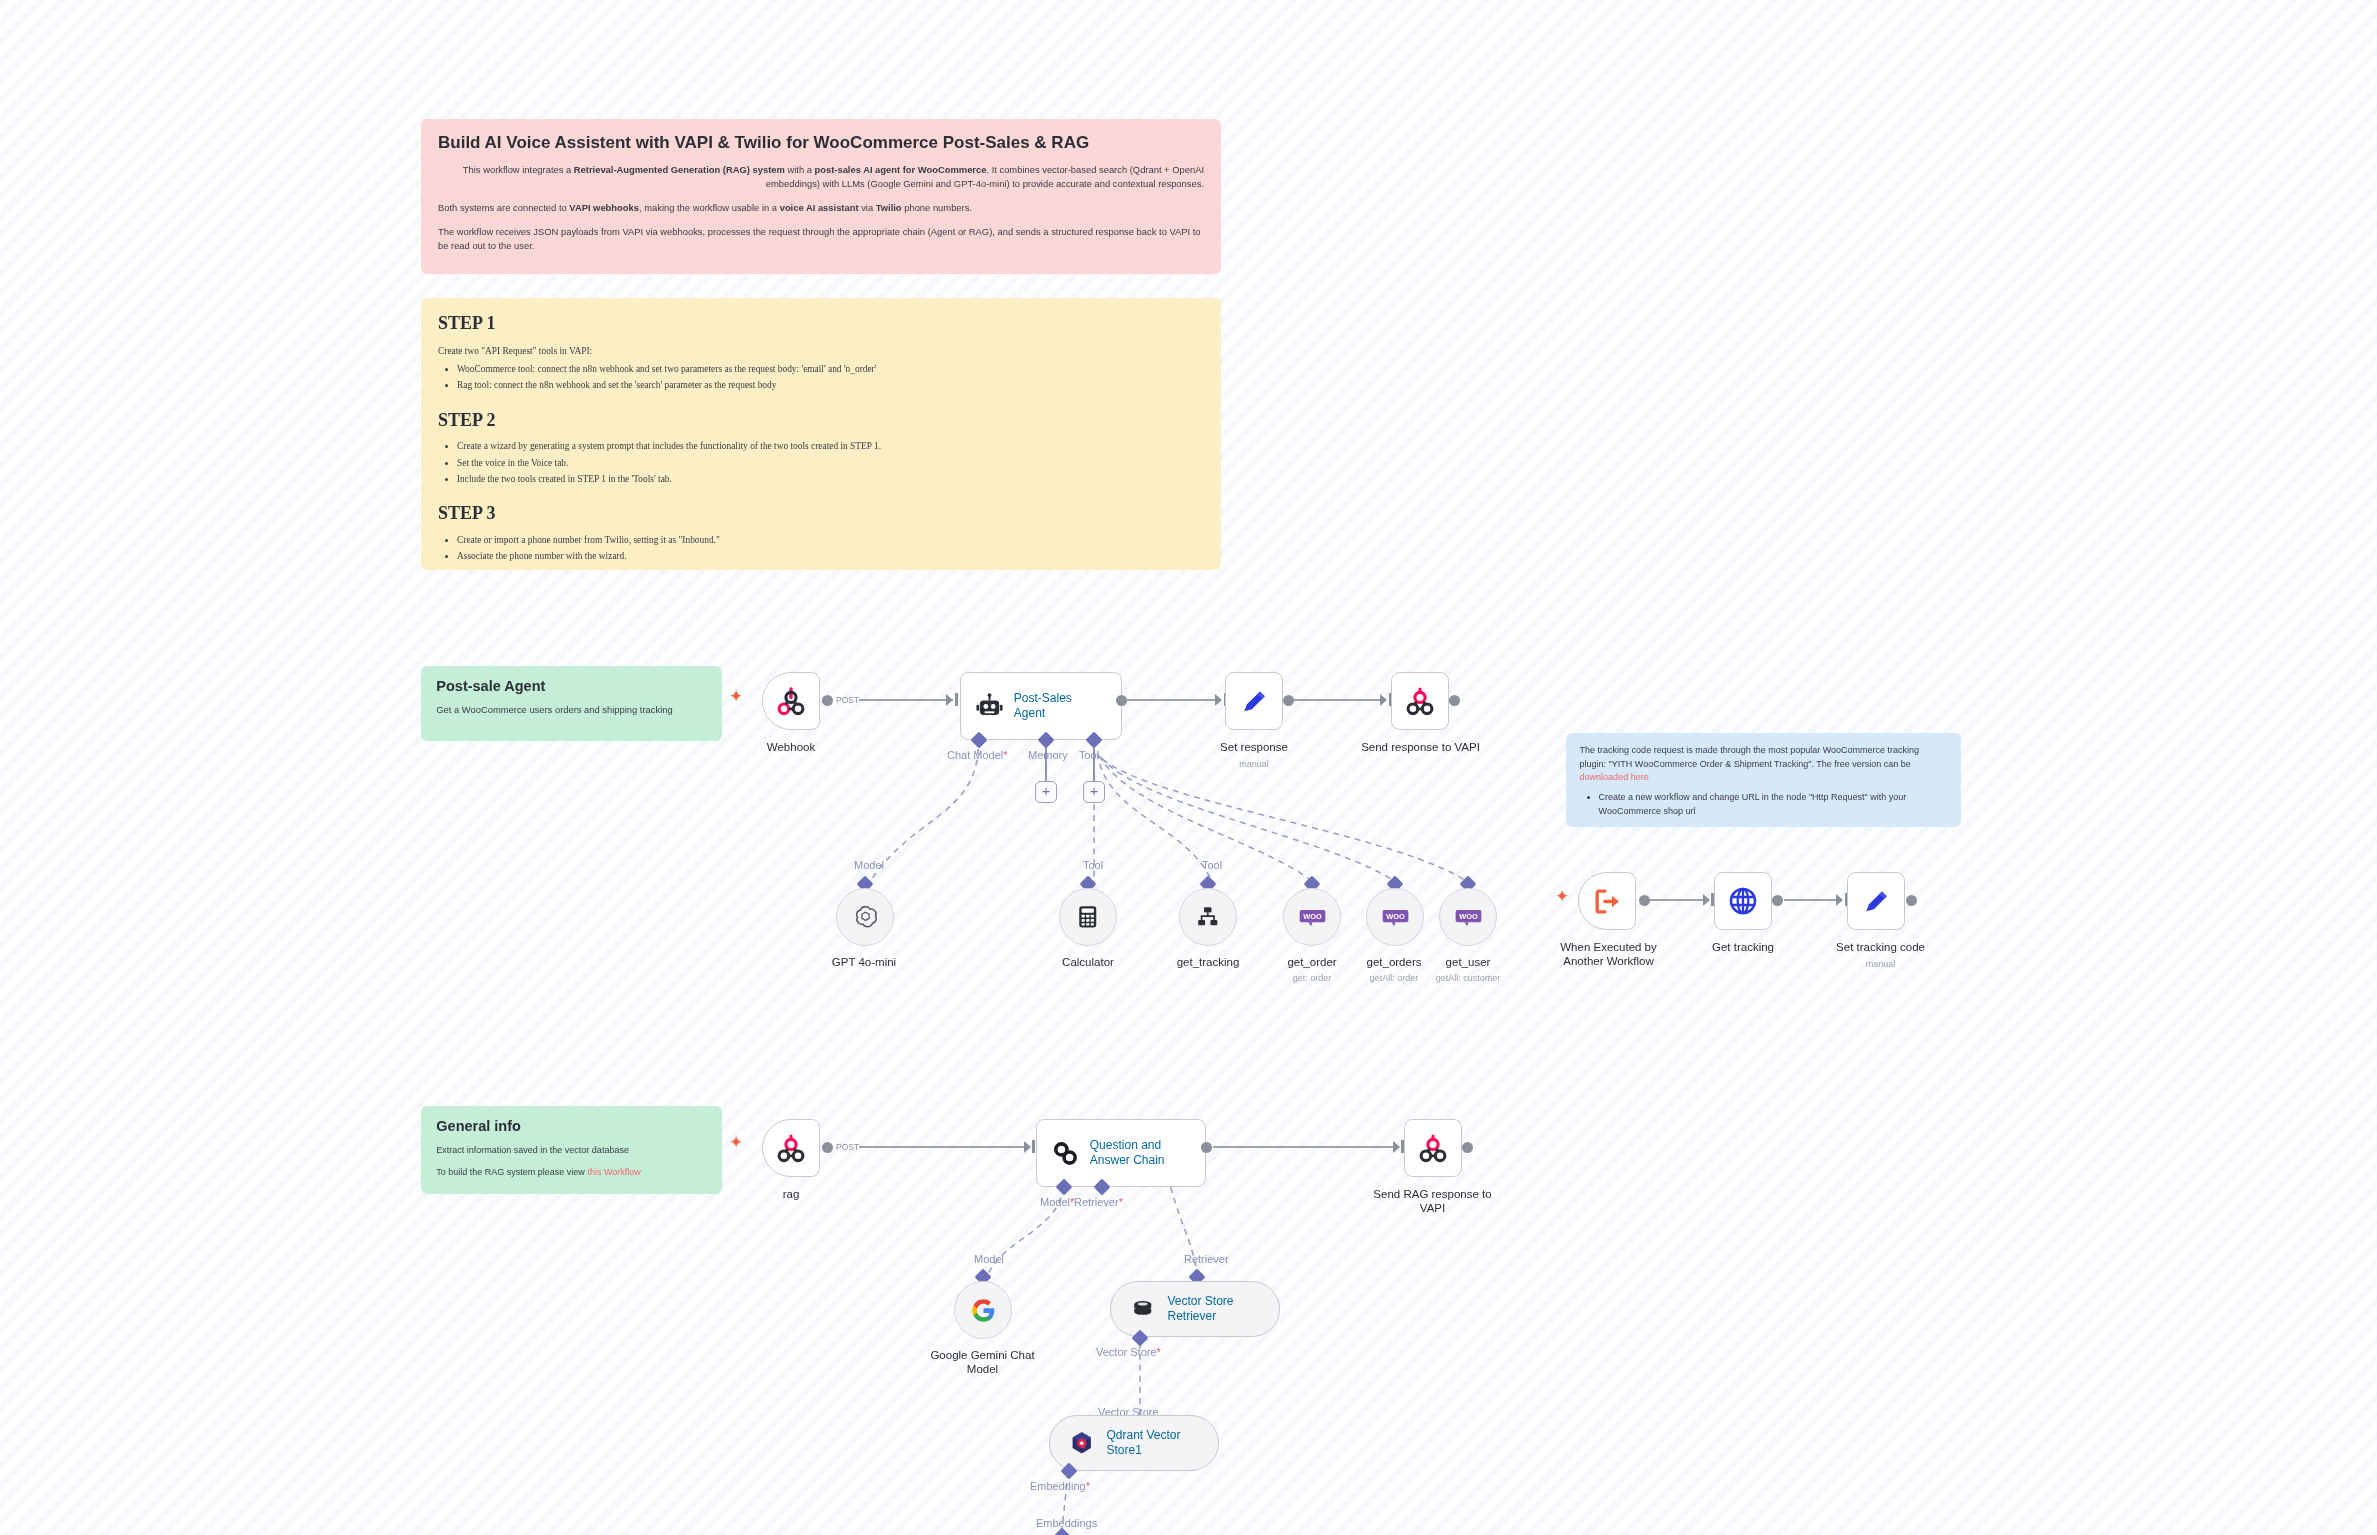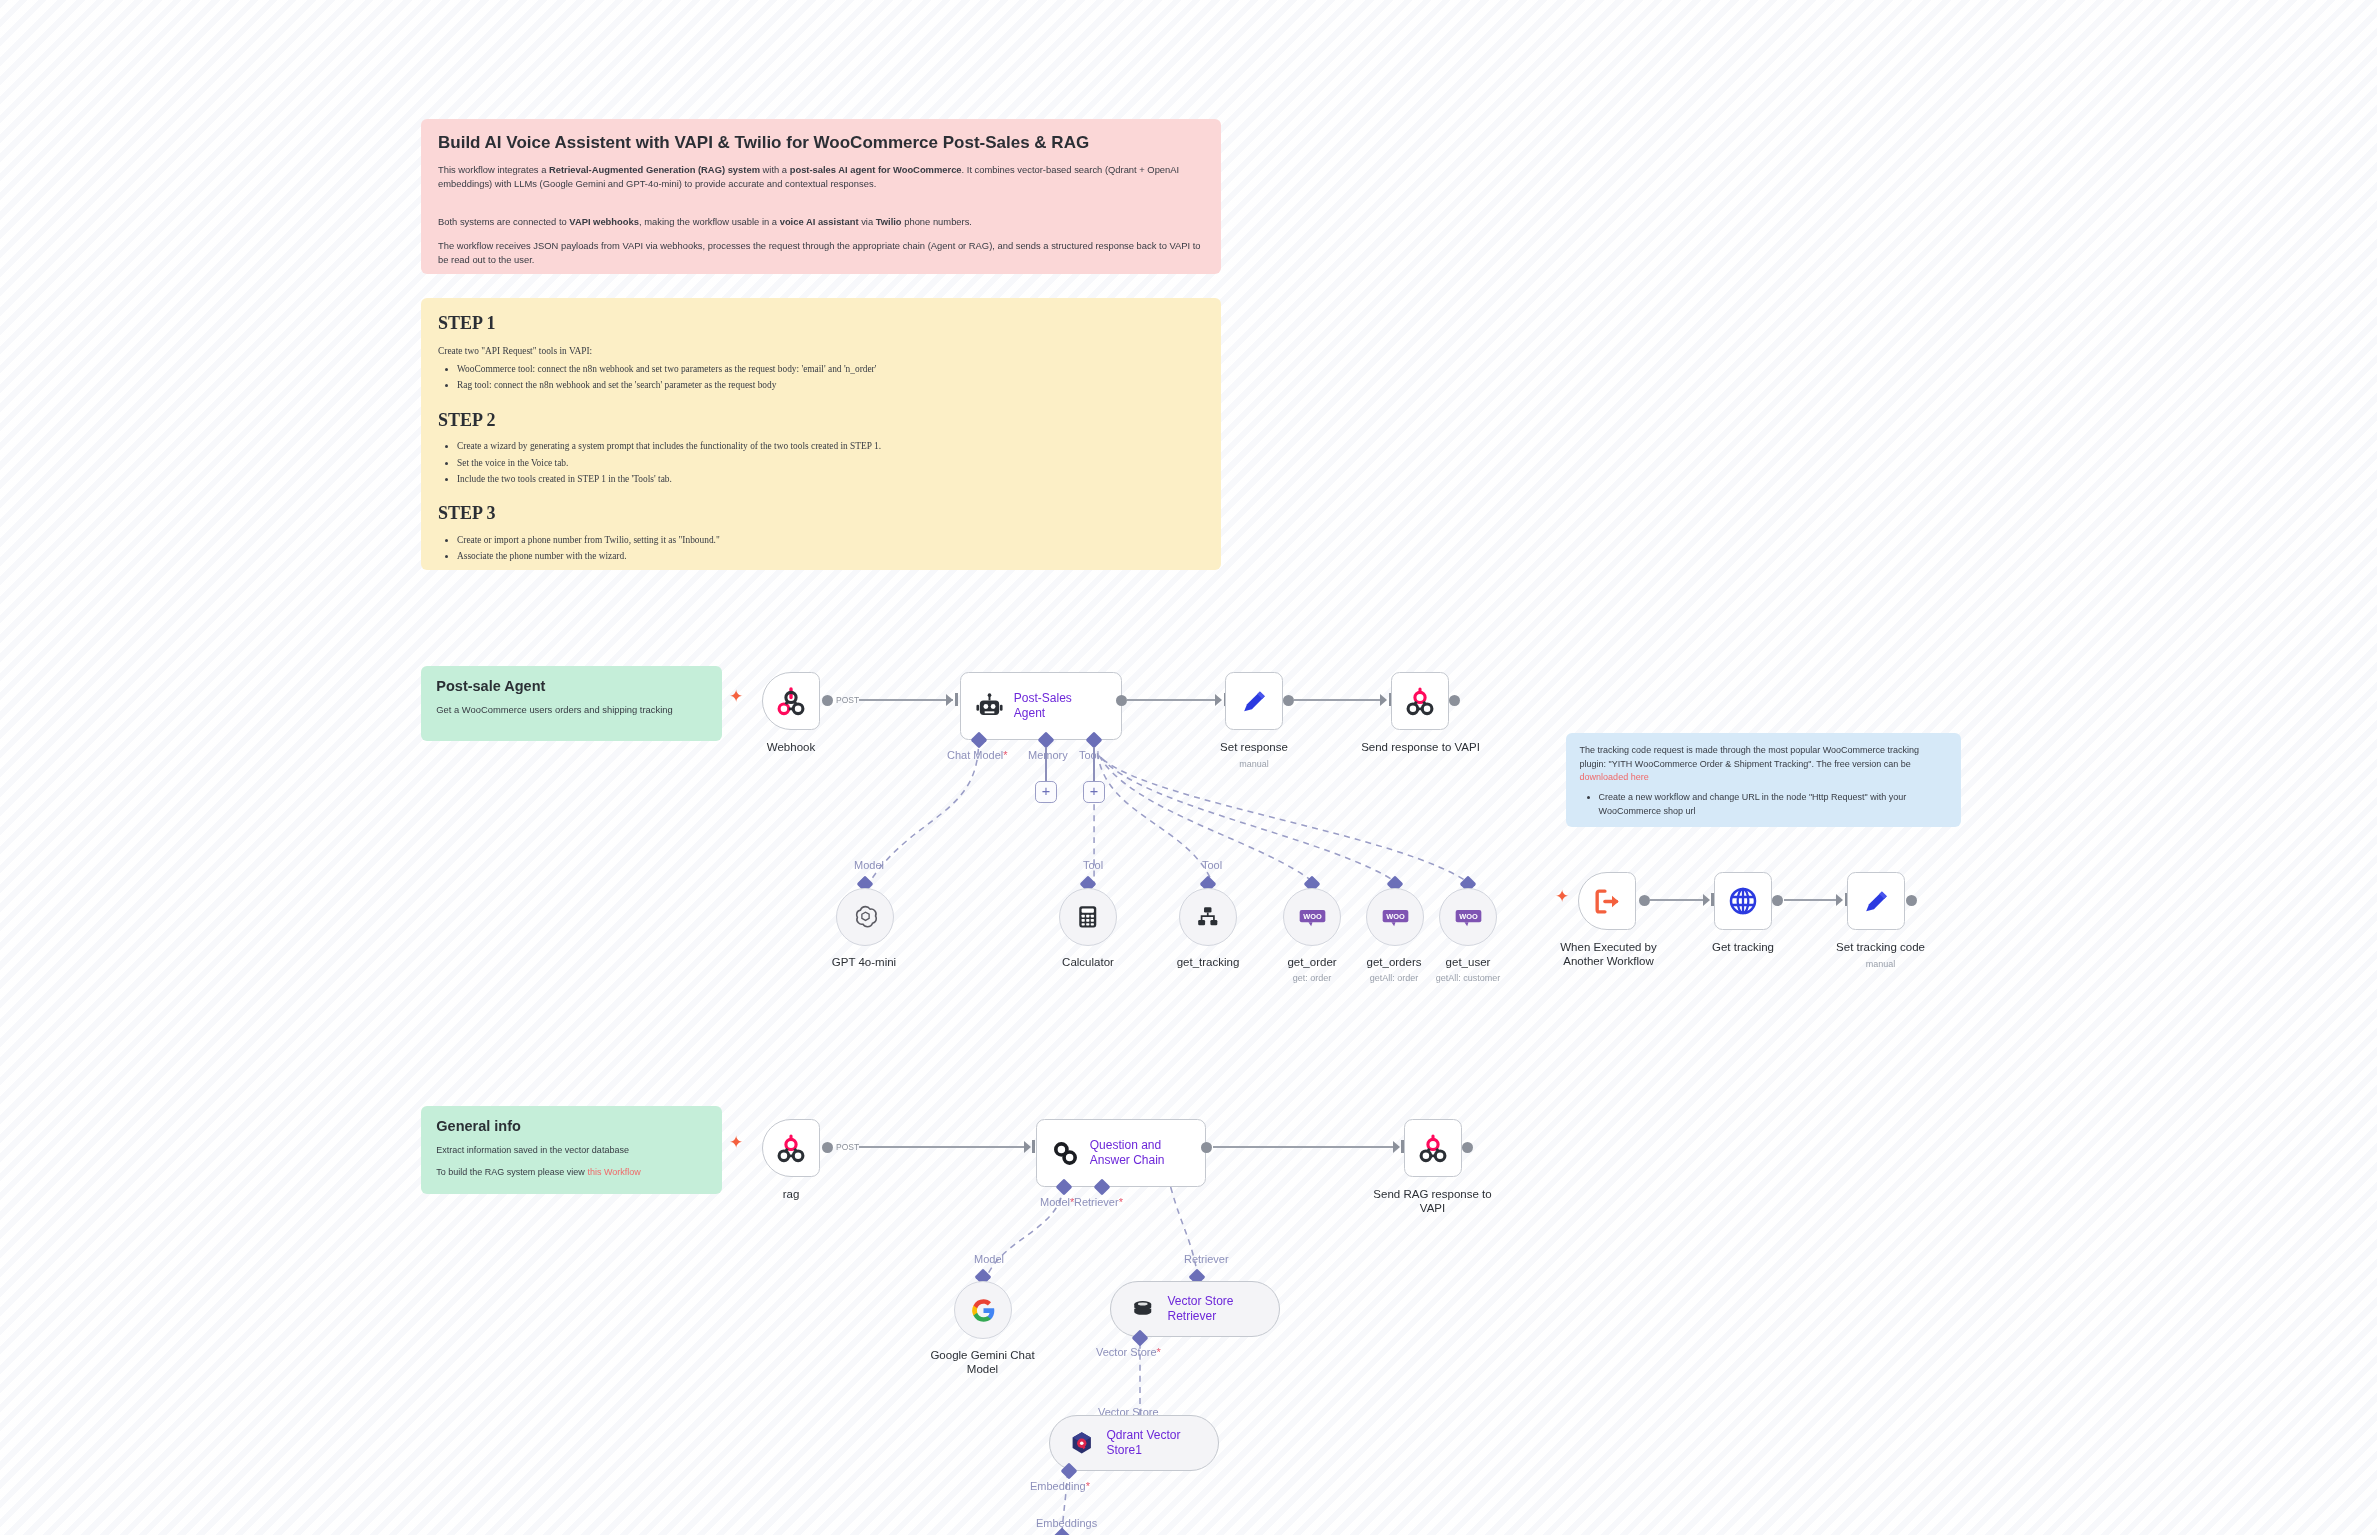--- a/index.html
+++ b/index.html
@@ -39,21 +39,21 @@
   .node-wide{width:162px;height:68px;border-radius:8.5px;gap:10.2px;padding-left:13.6px;
         justify-content:flex-start;}
   .node-pill{height:56px;border-radius:28px;gap:12px;padding-left:19px;justify-content:flex-start;
         background:#f4f4f7;}
   .node-round{width:58px;height:58px;border-radius:50%;background:#f4f4f7;border:1.2px solid #d3d6de;}
 
   .node-label{position:absolute;text-align:center;color:#2b2f35;font-size:11.5px;
         line-height:1.25;white-space:nowrap;}
   .node-sublabel{position:absolute;text-align:center;color:#9aa0ab;font-size:9px;
         line-height:1.2;white-space:nowrap;}
-  .node-title{font-size:12px;color:#6d28d9;line-height:1.28;white-space:pre-line;}
+  .node-title{font-size:12px;color:#0369a1;line-height:1.28;white-space:pre-line;}
 
   .port{position:absolute;width:11px;height:11px;border-radius:50%;background:#8b909a;}
   .arrow-in{position:absolute;width:0;height:0;border-top:6px solid transparent;
         border-bottom:6px solid transparent;border-left:7.7px solid #8b909a;}
   .arrow-bar{position:absolute;width:2.6px;height:12.8px;background:#8b909a;}
 
   .edge{position:absolute;height:1.7px;background:#9ca1ab;}
   .edge-label{position:absolute;font-size:8.5px;color:#8b909a;}
 
   .diamond{position:absolute;width:12px;height:12px;background:#6b6fb8;
@@ -72,21 +72,21 @@
   
   .ico{display:block;}
 </style>
 </head>
 <body>
 
 <div id="canvas">
 
   <div class="note note-pink" style="left:421px;top:119px;width:800px;height:155px;padding:13.6px 17px;">
     <div class="note-title" style="font-size:17px;margin-bottom:10.2px;">Build AI Voice Assistent with VAPI &amp; Twilio for WooCommerce Post-Sales &amp; RAG</div>
-    <div class="note-p" style="font-size:9.4px;margin-bottom:24px;">
+    <div class="note-p" style="font-size:9.4px;margin-bottom:10px;text-align:right;">
       <span>This workflow integrates a </span><b>Retrieval-Augmented Generation (RAG) system</b><span> with a </span><b>post-sales AI agent for WooCommerce</b><span>. It combines vector-based search (Qdrant + OpenAI embeddings) with LLMs (Google Gemini and GPT-4o-mini) to provide accurate and contextual responses.</span>
     </div>
     <div class="note-p" style="font-size:9.4px;margin-bottom:9.4px;">
       <span>Both systems are connected to </span><b>VAPI webhooks</b><span>, making the workflow usable in a </span><b>voice AI assistant</b><span> via </span><b>Twilio</b><span> phone numbers.</span>
     </div>
     <div class="note-p" style="font-size:9.4px;">The workflow receives JSON payloads from VAPI via webhooks, processes the request through the appropriate chain (Agent or RAG), and sends a structured response back to VAPI to be read out to the user.</div>
   </div>
 
   <div class="note note-yellow" style="left:421px;top:298px;width:800px;height:272px;padding:15.3px 17px;font-family:Liberation Serif, serif;">
     <div class="h2" style="font-size:18px;">STEP 1</div>

